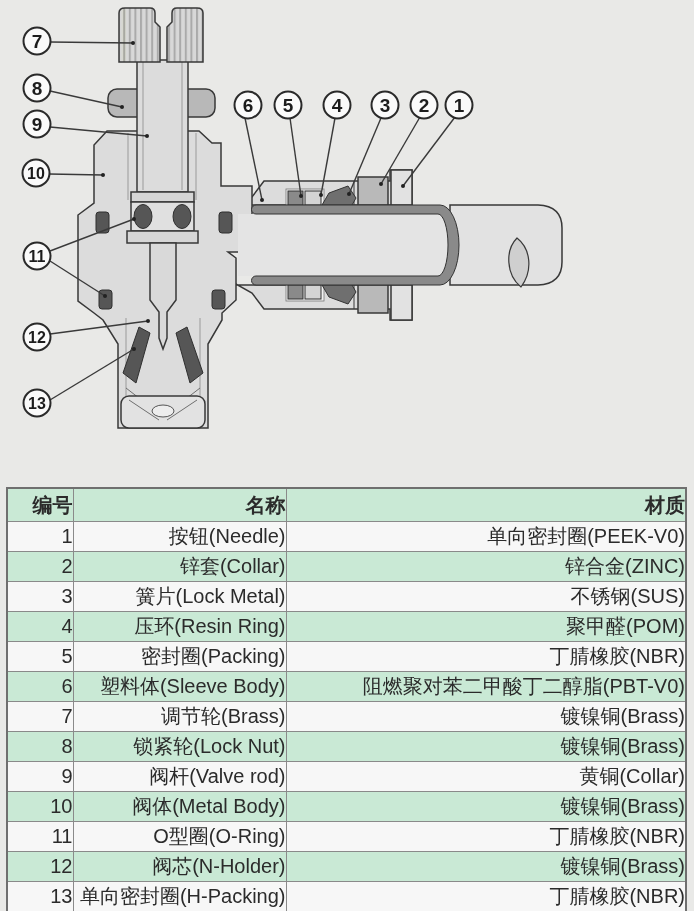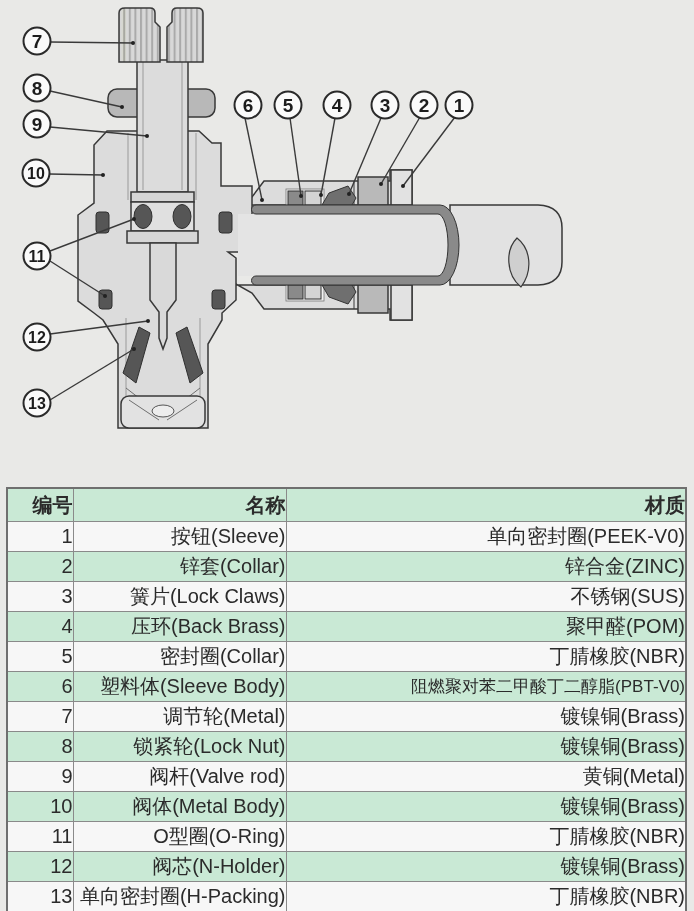--- a/index.html
+++ b/index.html
@@ -17,21 +17,21 @@
     border:1px solid #8a8a8a;
     text-align:right;vertical-align:middle;
     padding:0;overflow:hidden;white-space:nowrap;
     height:29px;line-height:1.05;font-weight:500;
   }
   table.parts thead th{height:32px;font-weight:600;}
   .col-id{width:66px;}
   .col-name{width:213px;}
   .g{background:#c9e9d5;}
   .w{background:#f7f7f7;}
-  td.small{font-size:17px;}
+  td.small{font-size:20px;}
 
   
   .outline{stroke:#383838;stroke-width:1.5;}
   .thin{stroke:#383838;stroke-width:1;}
   .fill-light{fill:#dcdcdc;}
   .fill-lighter{fill:#e2e2e2;}
   .fill-mid{fill:#b9b9b9;}
   .fill-dark{fill:#565656;stroke:#2f2f2f;stroke-width:1;}
   .leader{stroke:#3a3a3a;stroke-width:1.4;fill:none;}
   .callout-circle{fill:#fafafa;stroke:#2a2a2a;stroke-width:2;}
@@ -246,62 +246,62 @@
     <thead>
       <tr class="g">
         <th>编号</th>
         <th>名称</th>
         <th>材质</th>
       </tr>
     </thead>
     <tbody>
       <tr class="w">
         <td>1</td>
-        <td>按钮(Sleeve)</td>
+        <td>按钮(Needle)</td>
         <td>单向密封圈(PEEK-V0)</td>
       </tr>
       <tr class="g">
         <td>2</td>
         <td>锌套(Collar)</td>
         <td>锌合金(ZINC)</td>
       </tr>
       <tr class="w">
         <td>3</td>
-        <td>簧片(Lock Claws)</td>
+        <td>簧片(Lock Metal)</td>
         <td>不锈钢(SUS)</td>
       </tr>
       <tr class="g">
         <td>4</td>
-        <td>压环(Back Brass)</td>
+        <td>压环(Resin Ring)</td>
         <td>聚甲醛(POM)</td>
       </tr>
       <tr class="w">
         <td>5</td>
-        <td>密封圈(Collar)</td>
+        <td>密封圈(Packing)</td>
         <td>丁腈橡胶(NBR)</td>
       </tr>
       <tr class="g">
         <td>6</td>
         <td>塑料体(Sleeve Body)</td>
         <td class="small">阻燃聚对苯二甲酸丁二醇脂(PBT-V0)</td>
       </tr>
       <tr class="w">
         <td>7</td>
-        <td>调节轮(Metal)</td>
+        <td>调节轮(Brass)</td>
         <td>镀镍铜(Brass)</td>
       </tr>
       <tr class="g">
         <td>8</td>
         <td>锁紧轮(Lock Nut)</td>
         <td>镀镍铜(Brass)</td>
       </tr>
       <tr class="w">
         <td>9</td>
         <td>阀杆(Valve rod)</td>
-        <td>黄铜(Metal)</td>
+        <td>黄铜(Collar)</td>
       </tr>
       <tr class="g">
         <td>10</td>
         <td>阀体(Metal Body)</td>
         <td>镀镍铜(Brass)</td>
       </tr>
       <tr class="w">
         <td>11</td>
         <td>O型圈(O-Ring)</td>
         <td>丁腈橡胶(NBR)</td>

